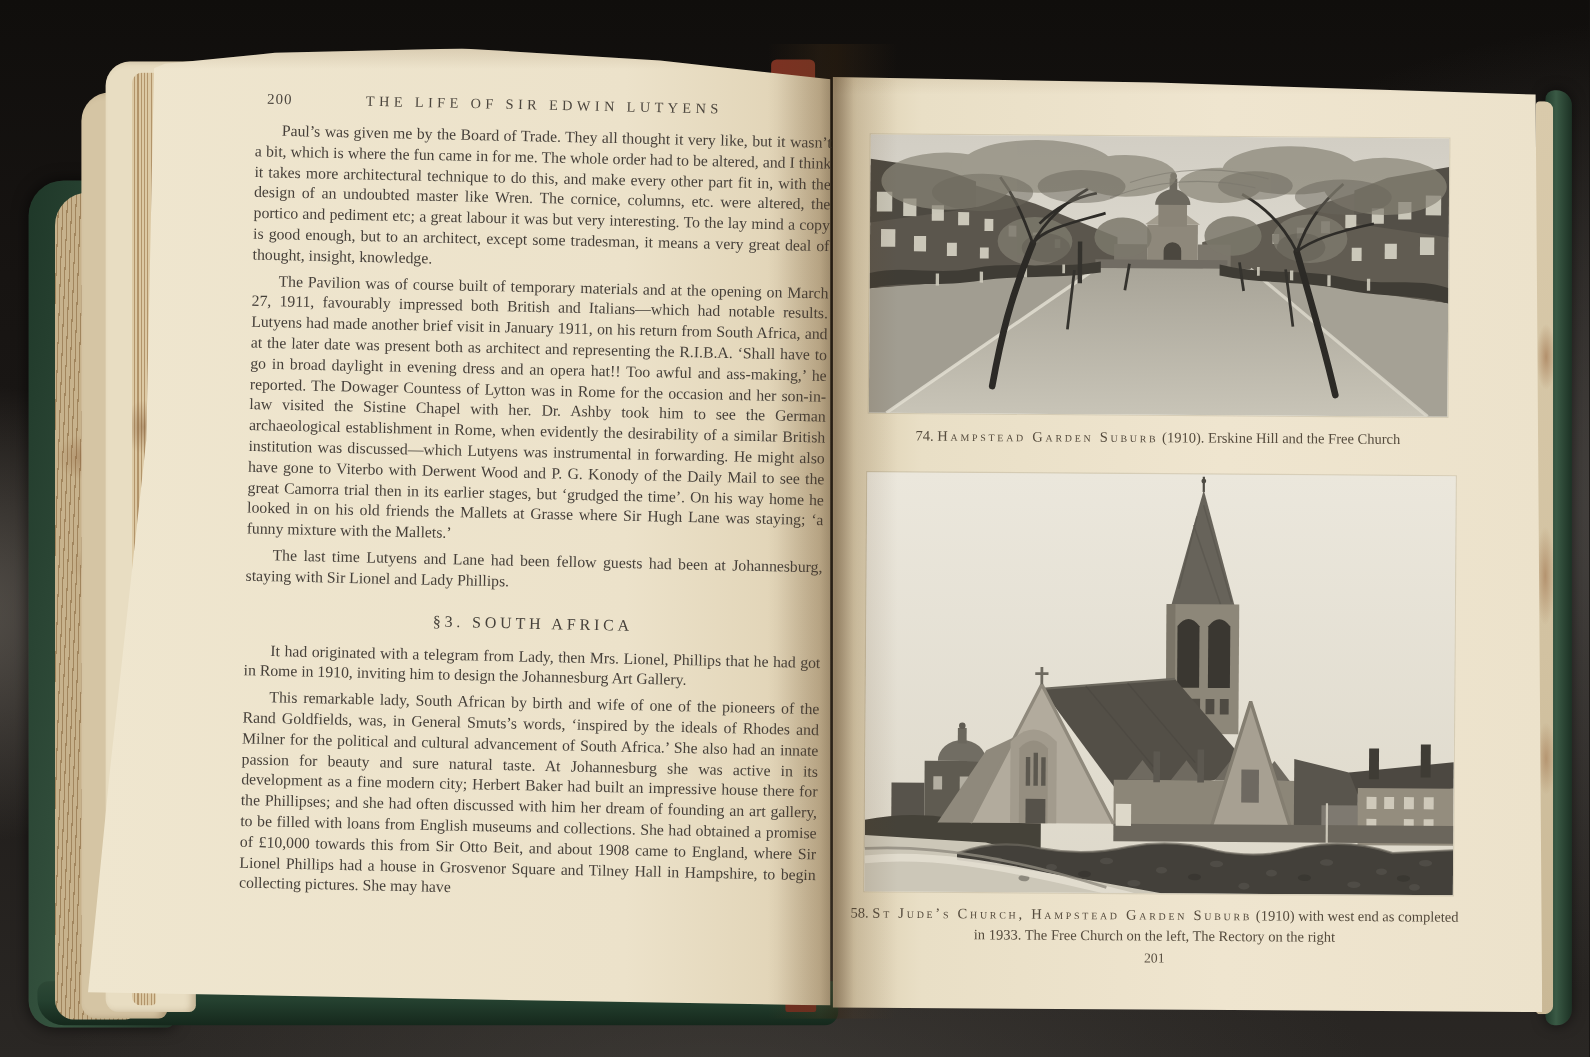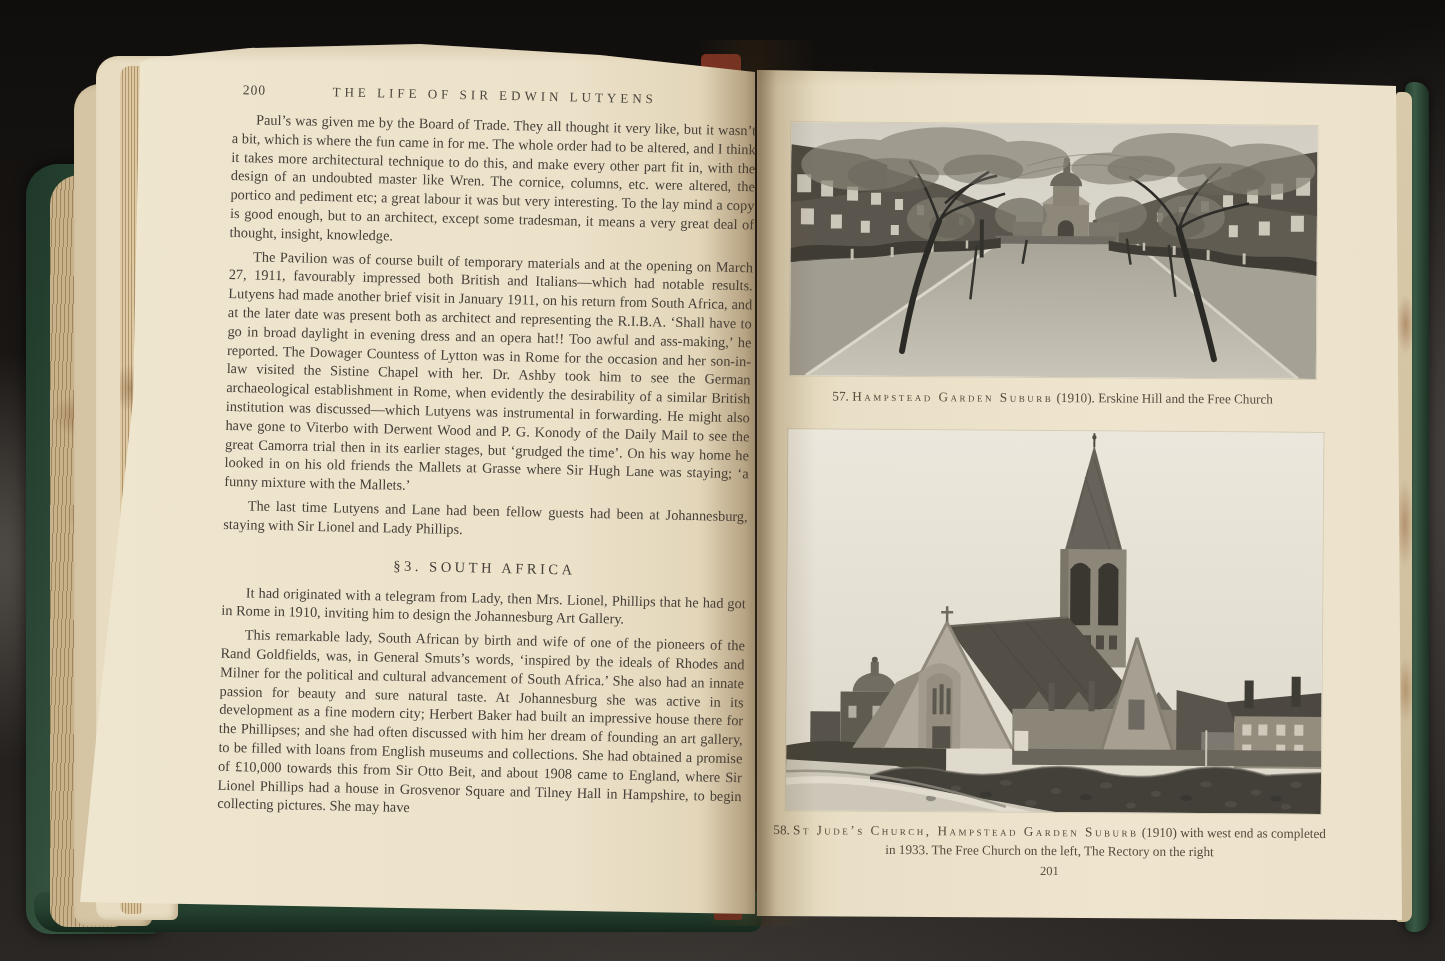--- a/index.html
+++ b/index.html
@@ -275,21 +275,21 @@
             <ellipse cx="430" cy="54" rx="44" ry="16"></ellipse>
               <ellipse cx="350" cy="44" rx="34" ry="13"></ellipse>
           </g>
         </g>
         <path d="M236,42 C276,28 320,26 362,38 M218,56 C258,40 304,36 350,46" stroke="#7a766c" stroke-width="1" fill="none" opacity=".6"></path>
         <rect x="189" y="96" width="4" height="38" fill="#34322d"></rect>
       </svg>
     </div>
 
     <div class="caption cap1">
-      <span>57.</span>
+      <span>74.</span>
       <span class="sc">Hampstead Garden Suburb</span>
       <span>(1910).  Erskine Hill and the Free Church</span>
     </div>
 
     <div class="plate plate2">
       <svg viewBox="0 0 535 381" preserveAspectRatio="none">
         <defs>
           <linearGradient id="sky2" x1="0" y1="0" x2="0" y2="1">
             <stop offset="0" stop-color="#ebe7dc"></stop>
               <stop offset="1" stop-color="#ddd8ca"></stop>

